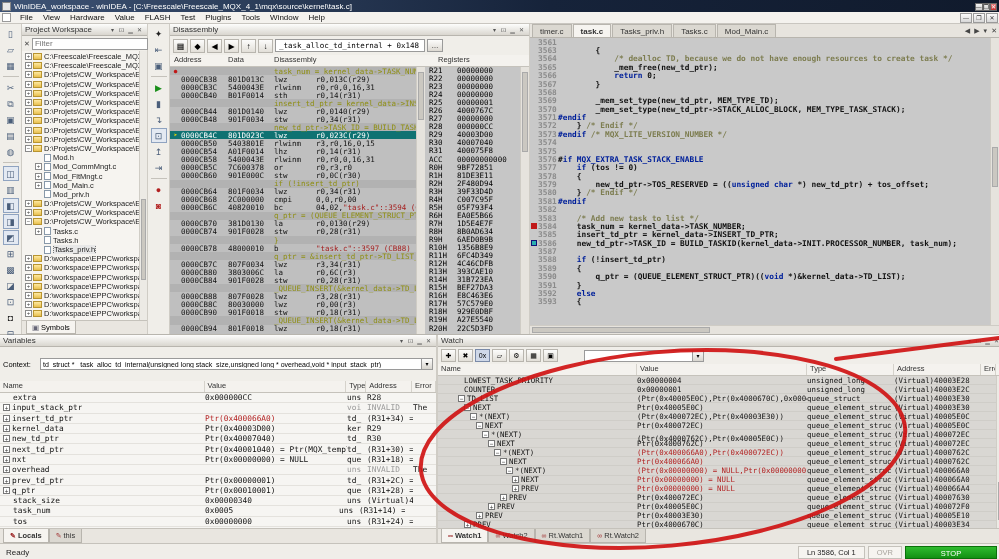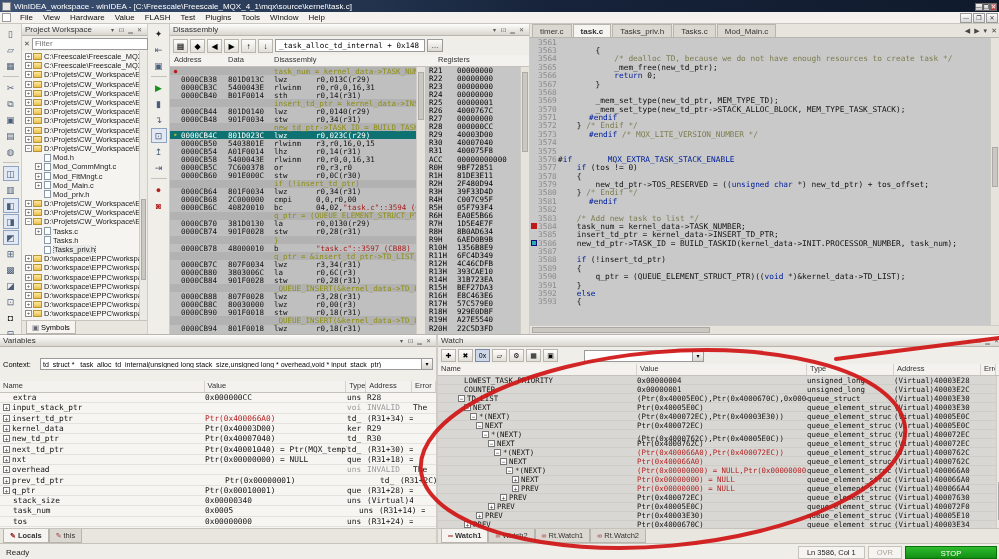--- a/index.html
+++ b/index.html
@@ -80,27 +80,27 @@
 
   
   .src{flex:1;}
   .tabbar{height:14px;background:#e7e4de;border-bottom:1px solid #b8b5ae;display:flex;align-items:flex-end;font-size:8px;padding-left:2px;flex:0 0 auto;}
   .stab{height:13px;padding:0 7px;border:1px solid #b8b5ae;border-bottom:none;background:#dbd8d1;color:#333;line-height:13px;margin-right:1px;white-space:nowrap;}
   .stab.active{background:#f6f4f0;font-weight:bold;}
   .tab-sp{flex:1;}
   .navbtn{font-size:7px;color:#444;padding:0 2px;line-height:13px;}
   .srcbody{flex:1;display:flex;overflow:hidden;}
   .codearea{flex:1;background:#c9c9c9;overflow:hidden;display:flex;}
-  .lrow{height:8.38px;display:flex;align-items:center;font-family:"DejaVu Sans Mono",monospace;font-size:7.8px;white-space:pre;color:#111;}
+  .lrow{height:8.38px;display:flex;align-items:center;font-family:"DejaVu Sans Mono",monospace;font-size:7.8px;white-space:pre;color:#111;font-weight:bold;}
   .lrow .lmark{width:8px;flex:0 0 auto;text-align:center;}
   .lrow .lnum{width:20px;flex:0 0 auto;text-align:right;color:#8a8a8a;padding-right:2px;}
   .lrow .ltext{flex:1;overflow:hidden;}
   .kw{color:#00209a;}
   .cmt{color:#7d7d50;}
-  .pp{color:#00209a;margin-left:31px;}
+  .pp{color:#00209a;}
   .bpsq{display:inline-block;width:6px;height:6px;background:#c01818;}
   .cursq{display:inline-block;width:6px;height:6px;background:#28b0b0;border:1px solid #117;}
   .svs{width:9px;background:#e6e3dd;border-left:1px solid #cfccc5;position:relative;flex:0 0 auto;}
   .shs{height:9px;background:#e6e3dd;border-top:1px solid #cfccc5;position:relative;flex:0 0 auto;}
   .shs .thumb{position:absolute;top:1px;bottom:1px;background:#cbc8c1;border:1px solid #aaa;}
   .vthumb{position:absolute;left:1px;right:1px;background:#cbc8c1;border:1px solid #aaa;}
 
   
   .bottom{display:flex;height:209px;border-top:1px solid #b8b5ae;}
   .vars{width:438px;border-right:2px solid #cfccc5;}
@@ -835,21 +835,21 @@
           <span style="width: 142px;"></span>
           <span class="graytxt" style="width: 20px;">uns</span>
           <span class="graytxt" style="width: 46px;">INVALID</span>
           <span style="width: 24px;">The</span>
         </div>
         <div class="vrow">
           <span style="width: 205px; display: flex; align-items: center; padding-left: 3px;">
             <span class="wexp">+</span>
             <span>prev_td_ptr</span>
           </span>
-          <span style="width: 155px; margin-left: 20px;">Ptr(0x00000001)</span>
+          <span style="width: 142px;">Ptr(0x00000001)</span>
           <span style="width: 20px;">td_</span>
           <span style="width: 46px;">(R31+2C) =</span>
           <span style="width: 24px;"></span>
         </div>
         <div class="vrow">
           <span style="width: 205px; display: flex; align-items: center; padding-left: 3px;">
             <span class="wexp">+</span>
             <span>q_ptr</span>
           </span>
           <span style="width: 142px;">Ptr(0x00010001)</span>
@@ -863,21 +863,21 @@
           </span>
           <span style="width: 142px;">0x00000340</span>
           <span style="width: 20px;">uns</span>
           <span style="width: 46px;">(Virtual)40</span>
           <span style="width: 24px;"></span>
         </div>
         <div class="vrow">
           <span style="width: 205px; display: flex; align-items: center; padding-left: 13px;">
             <span>task_num</span>
           </span>
-          <span style="width: 154px;">0x0005</span>
+          <span style="width: 134px;">0x0005</span>
           <span style="width: 20px;">uns</span>
           <span style="width: 46px;">(R31+14) =</span>
           <span style="width: 24px;"></span>
         </div>
         <div class="vrow">
           <span style="width: 205px; display: flex; align-items: center; padding-left: 13px;">
             <span>tos</span>
           </span>
           <span style="width: 142px;">0x00000000</span>
           <span style="width: 20px;">uns</span>

